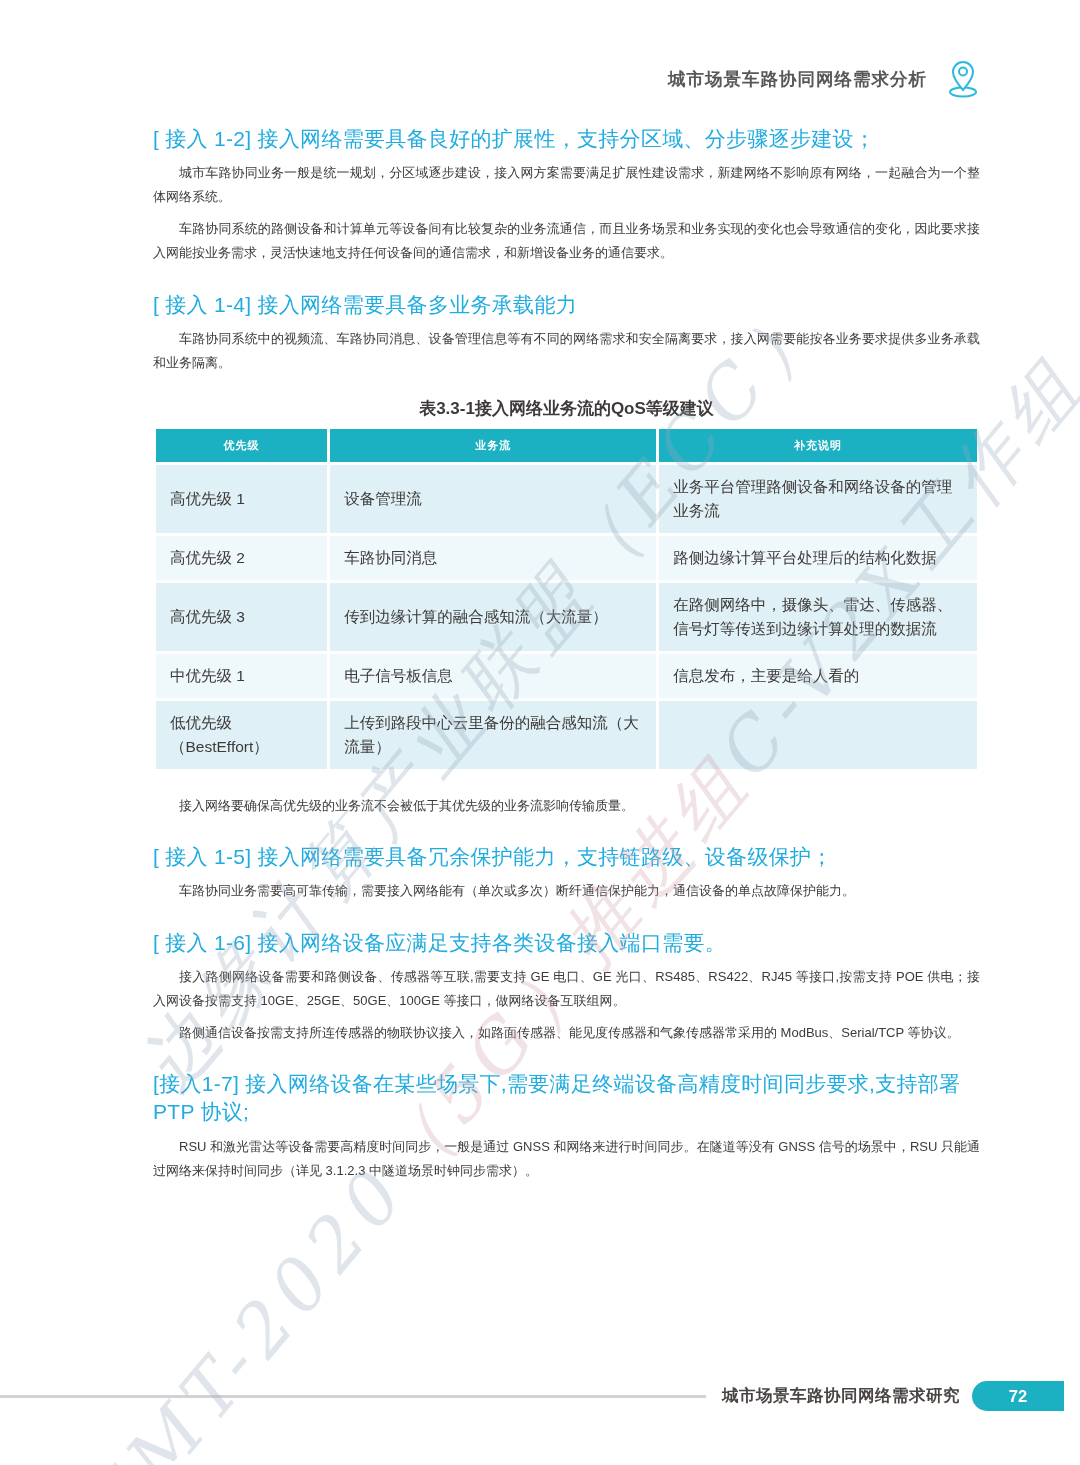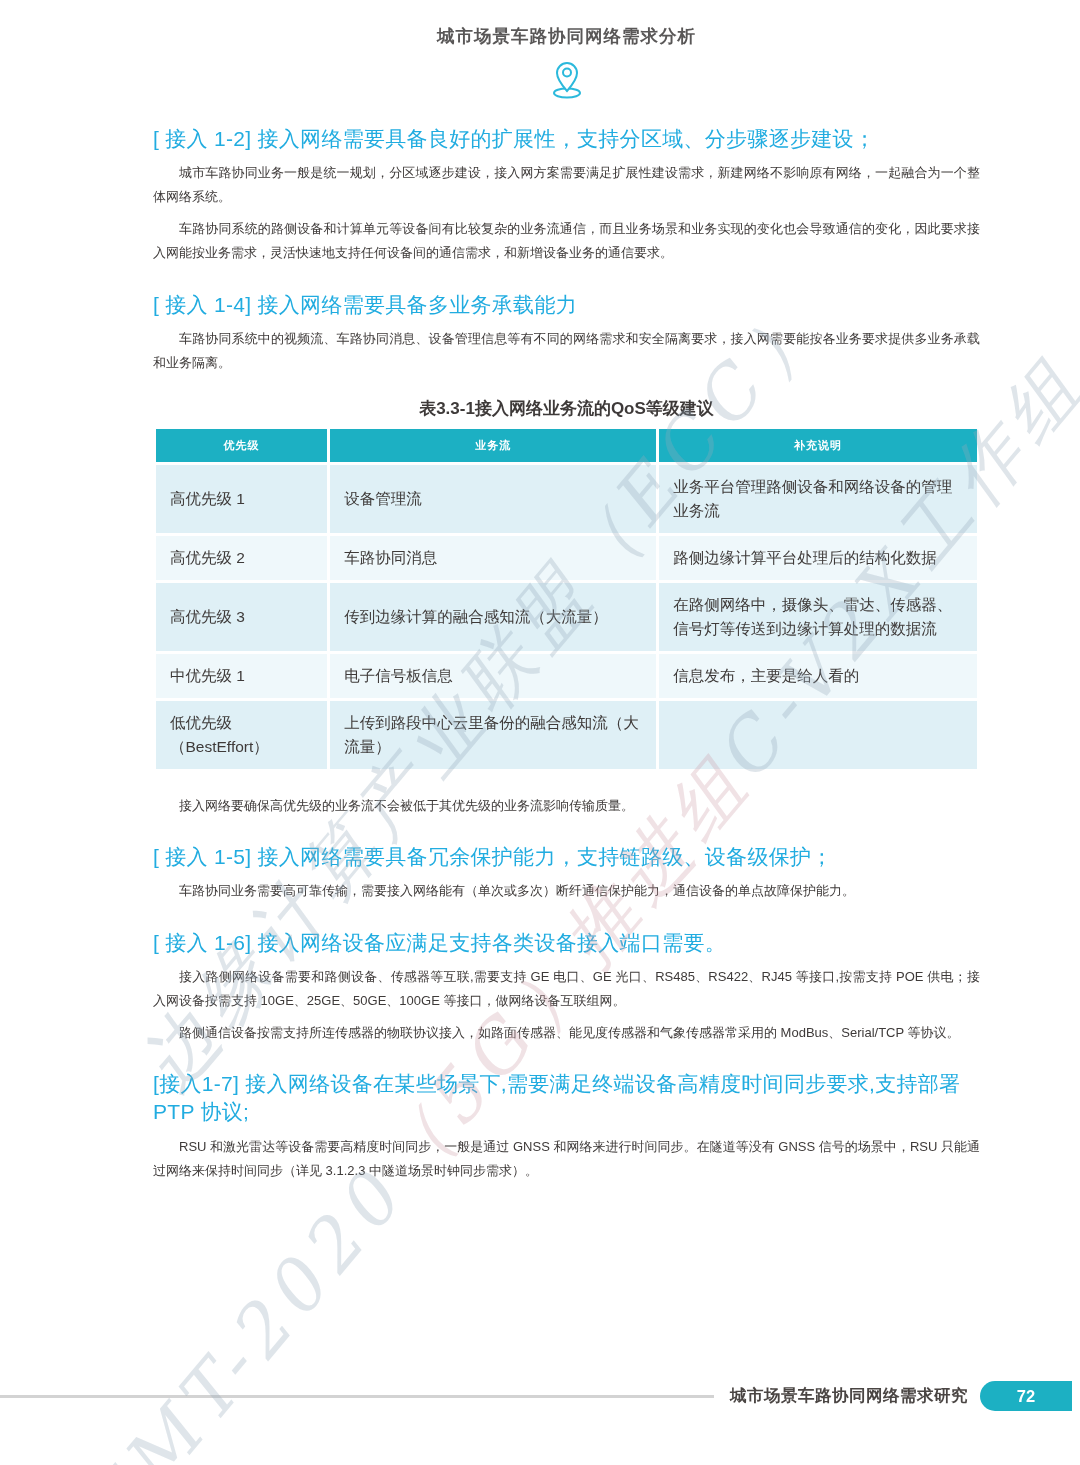--- a/index.html
+++ b/index.html
@@ -6,21 +6,21 @@
   html,body { margin:0; padding:0; background:#ffffff; }
   .page {
     position:relative; width:1080px; height:1465px; margin:0 auto;
     background:#ffffff; overflow:hidden;
     font-family:"Liberation Sans","DejaVu Sans",sans-serif;
     color:#3E3A39;
   }
   .content { position:relative; z-index:1; padding:58px 100px 0 153px; }
 
   
-  .doc-header { display:flex; justify-content:flex-end; align-items:center; gap:12px; height:42px;flex-direction:column; }
+  .doc-header { display:flex; justify-content:flex-end; align-items:center; gap:19px; height:42px; }
   .doc-header-title { font-size:17.5px; font-weight:700; color:#595757; letter-spacing:1px; }
   .pin-icon { display:inline-flex; }
 
   
   .sec-heading {
     color:#21ACE0; font-size:21px; font-weight:400;
     margin:25px 0 4px 0; letter-spacing:0.3px; line-height:1.35;
   }
   
   .body-para {
@@ -34,21 +34,21 @@
   table.qos th {
     background:#1CB0C3; color:#ffffff; font-weight:700;
     padding:9px 8px; font-size:11px; text-align:center; letter-spacing:1px;
   }
   table.qos td { padding:10px 14px; vertical-align:middle; line-height:1.55; text-align:left; }
   tr.row-odd td  { background:#DFF0F6; }
   tr.row-even td { background:#EFF8FB; }
   col.c1 { width:21%; } col.c2 { width:40%; } col.c3 { width:39%; }
 
   
-  .doc-footer { position:absolute; left:0; right:8px; bottom:54px; display:flex; align-items:center; z-index:1; }
+  .doc-footer { position:absolute; left:0; right:16px; bottom:54px; display:flex; align-items:center; z-index:1; }
   .footer-line { flex:1; height:3px; background:#D3D3D3; margin-right:16px; }
   .footer-title { font-size:16.5px; font-weight:700; color:#4A4543; margin-right:12px; letter-spacing:0.5px; }
   .page-badge {
     width:92px; height:30px; background:#1CB0C3; border-radius:16px 0 0 16px;
     color:#ffffff; font-weight:700; font-size:16.5px;
     display:flex; align-items:center; justify-content:center;
   }
 
   
   .wm {

